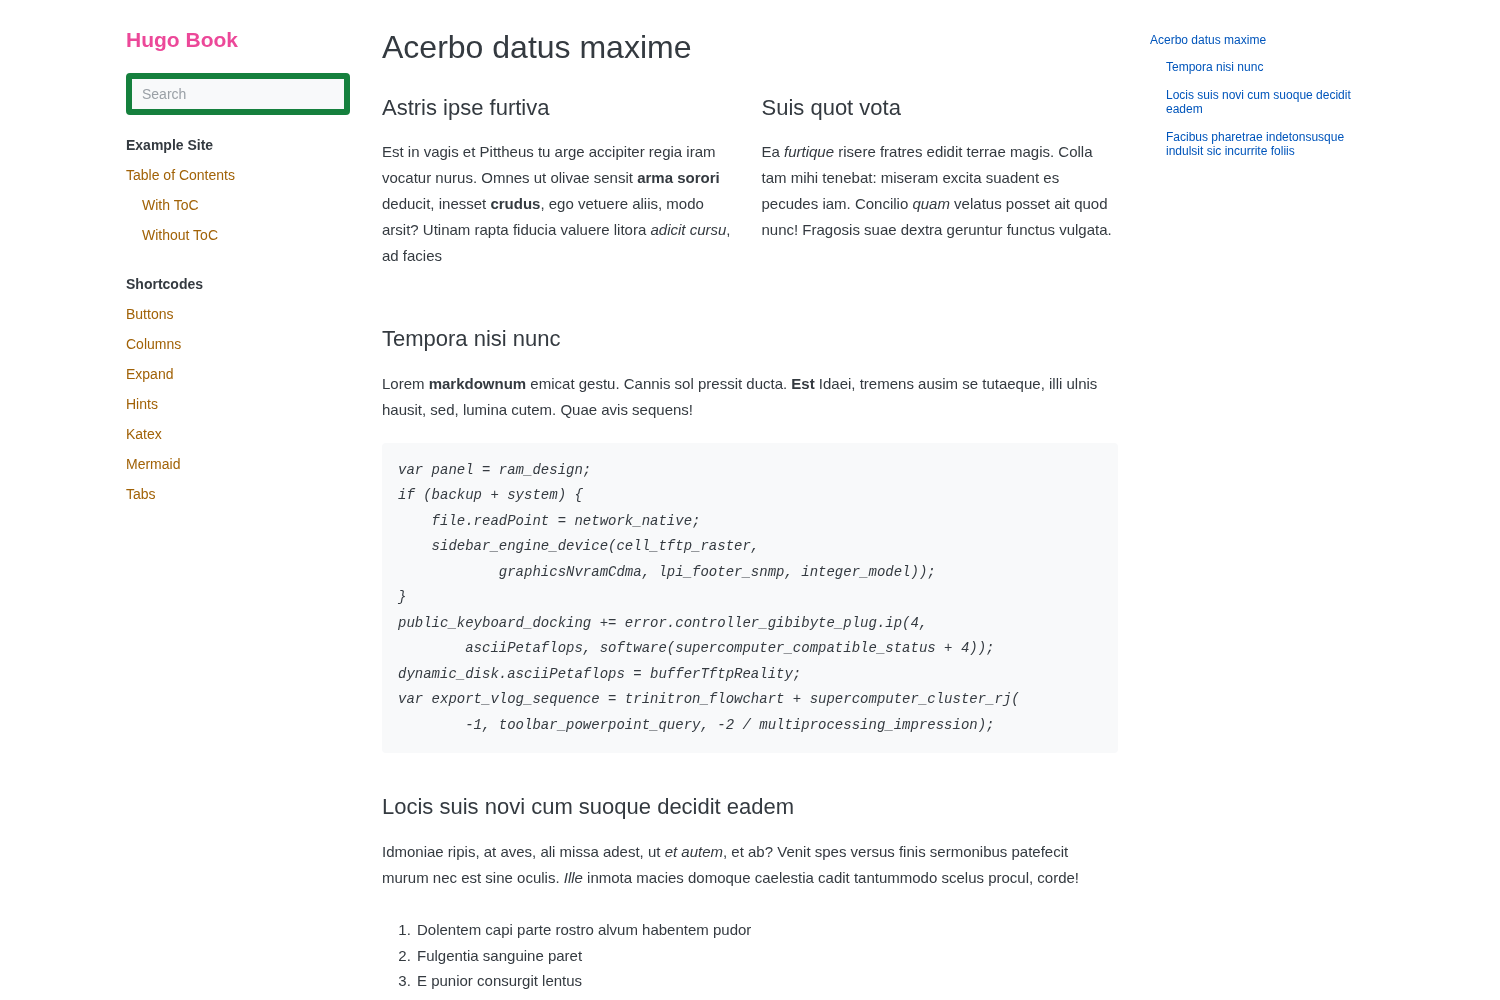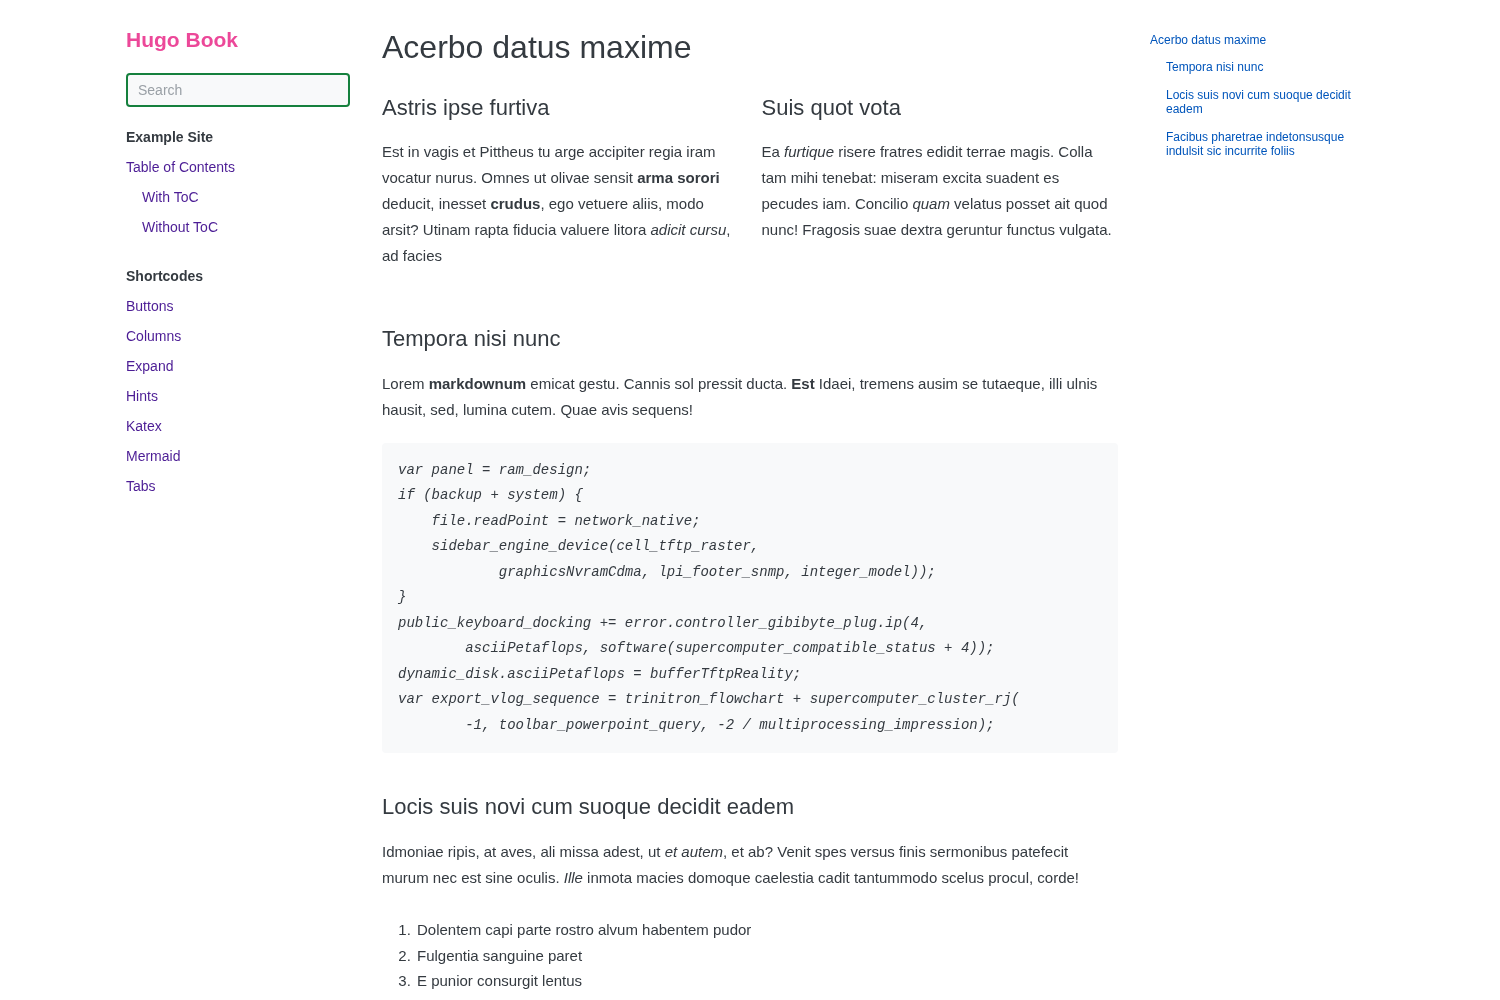--- a/index.html
+++ b/index.html
@@ -13,29 +13,29 @@
   .container { width: 1280px; margin: 0 auto; display: flex; align-items: flex-start; }
 
   
   .menu { flex: 0 0 256px; width: 256px; padding: 16px; }
   .brand {
     display: block; margin: 12px 0 0; font-size: 21px; font-weight: 700;
     color: #ec4899; text-decoration: none; cursor: pointer;
   }
   .search-input {
     display: block; width: 100%; margin-top: 21px; padding: 7px 10px;
-    background: #f8f9fa; border: 2px solid #15803d; border-radius: 4px;
+    background: #f8f9fa; border: 6px solid #15803d; border-radius: 4px;
     font-family: "Liberation Sans", sans-serif; font-size: 14px; color: #343a40;
     outline: none;
   }
   .search-input::placeholder { color: #9aa0a6; }
   .nav { margin-top: 22px; font-size: 14px; }
   .nav-heading { font-weight: 700; margin: 0 0 15px; }
   .nav a {
-    display: block; color: #4c1d95; text-decoration: none; cursor: pointer;
+    display: block; color: #a16207; text-decoration: none; cursor: pointer;
     margin-bottom: 15px; line-height: 15px;
   }
   .nav a.ind { margin-left: 16px; }
   .nav-section2 { margin-top: 33px; }
 
   
   .page { flex: 1 1 auto; min-width: 0; padding: 16px; }
   h1.page-title { font-size: 32px; font-weight: 400; margin: 13px 0 28px; line-height: 1.15; }
   h2 { font-size: 22px; font-weight: 400; margin: 0 0 18px; line-height: 1.25; }
   .columns { display: flex; gap: 23px; }

